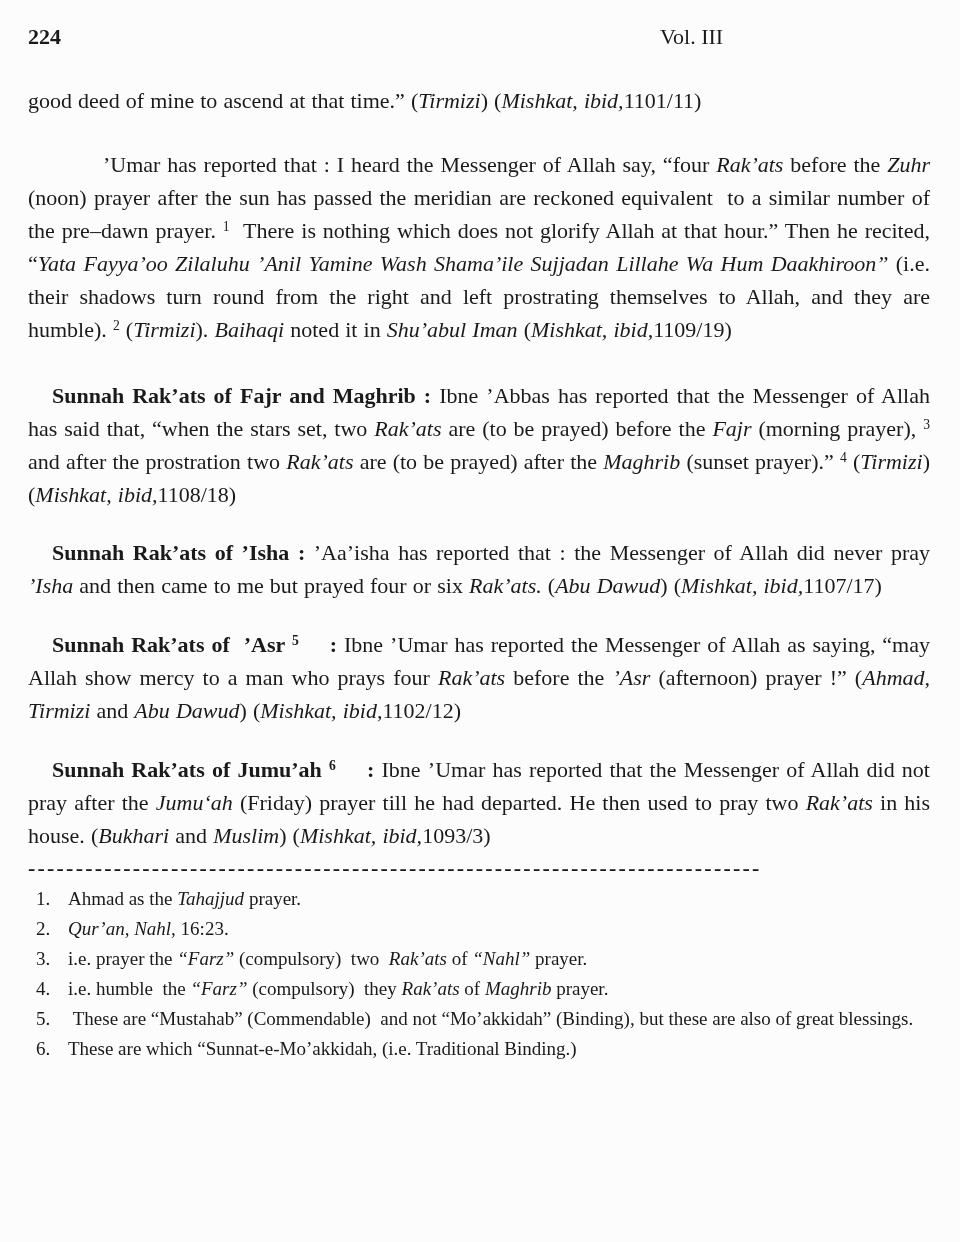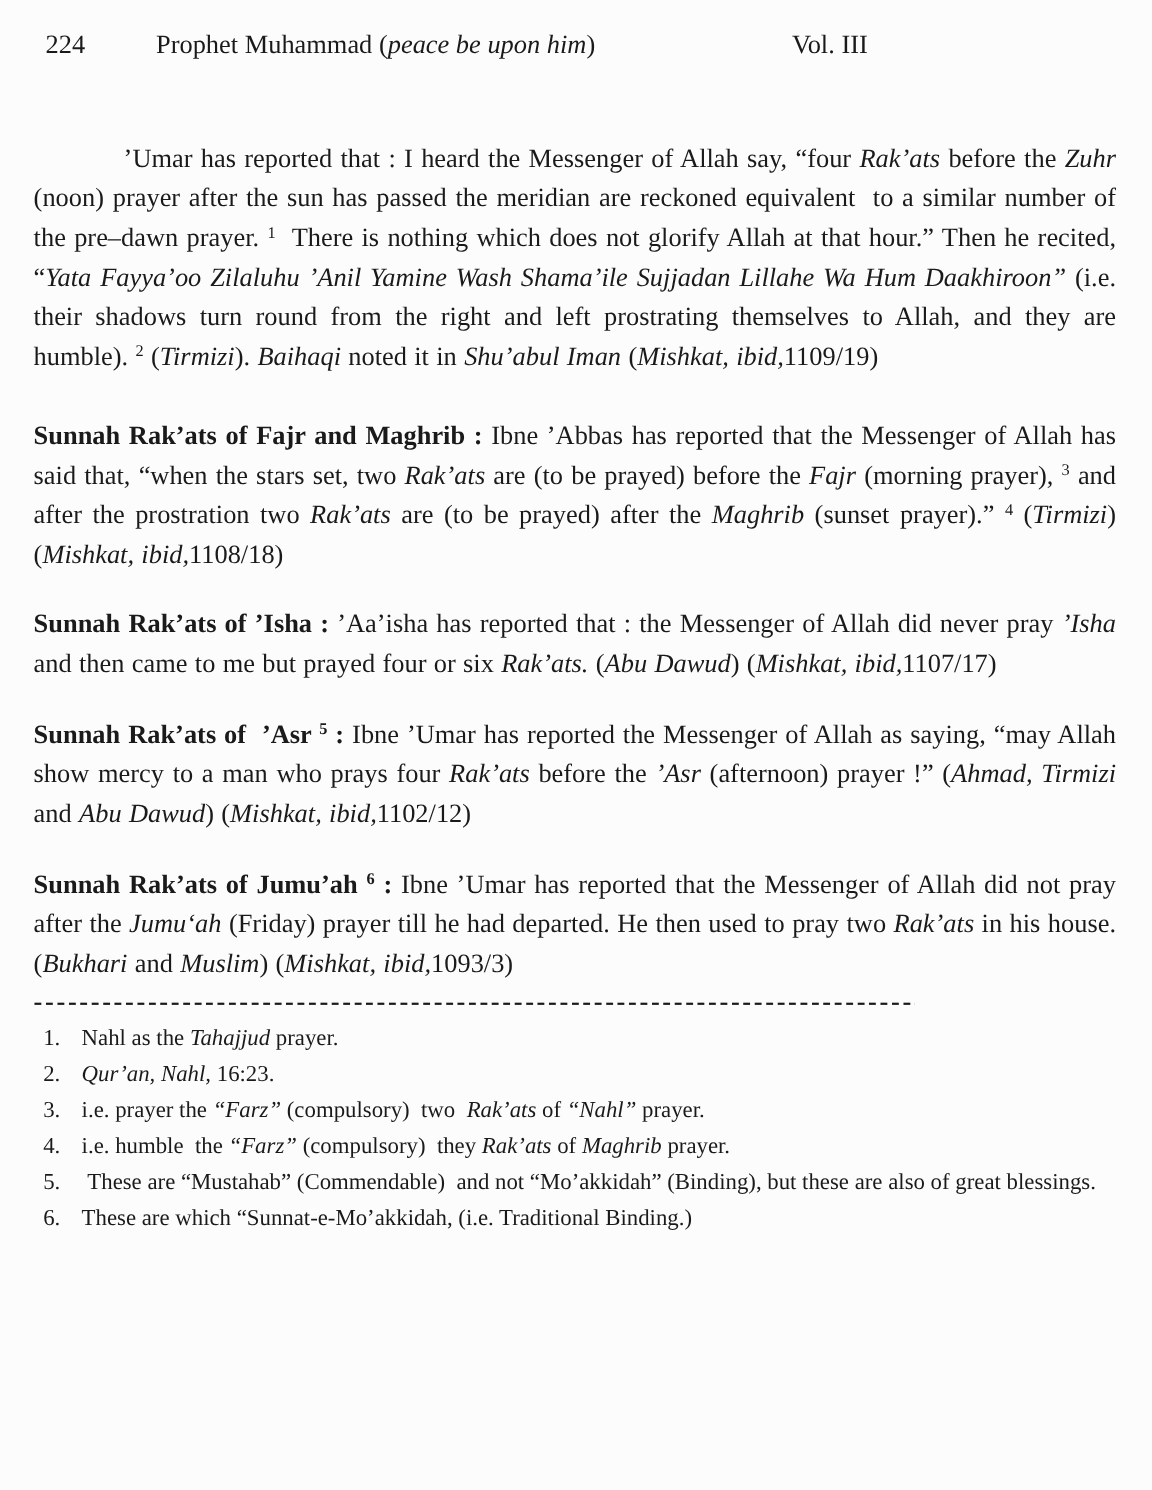--- a/index.html
+++ b/index.html
@@ -7,40 +7,40 @@
     position:relative;
     width:960px;height:1242px;
     background:#fcfcfc;
     color:#1a1a1a;
     font-family:"Liberation Serif","DejaVu Serif",serif;
     overflow:hidden;
     margin:0 auto;
   }
   
   .header{position:absolute;top:20px;left:0;width:100%;height:34px;font-size:22px;line-height:33px;}
-  .pagenum{position:absolute;left:38px;}
+  .pagenum{position:absolute;left:28px;font-weight:bold;}
   .running-title{position:absolute;left:130px;white-space:pre;}
   .vol{position:absolute;left:660px;}
   
   .content{position:absolute;top:84px;left:28px;width:902px;}
   .para{
     margin:0;
     font-size:22px;
     line-height:33px;
     text-align:justify;
     white-space:pre-wrap;
     word-spacing:0.6px;
   }
   #p2{margin-top:31px;text-indent:75px;}
   #p3{margin-top:33px;}
   #p4{margin-top:25px;}
   #p5{margin-top:26px;}
   #p6{margin-top:26px;}
   .run-i{font-style:italic;}
-  .run-b{font-weight:bold;}
+  .run-b{font-weight:bold;margin-left:24px;}
   .run-sup,.run-bsup{font-size:0.62em;position:relative;top:-0.48em;line-height:0;}
   .run-bsup{font-weight:bold;}
   
   .separator{
     margin-top:9px;
     width:734px;height:16px;
     overflow:hidden;white-space:nowrap;
     font-weight:bold;font-size:22px;line-height:13px;
     letter-spacing:2.2px;
   }
@@ -50,39 +50,39 @@
   .fn-num{flex:0 0 40px;box-sizing:border-box;padding-left:8px;}
   .fn-text{flex:1;white-space:pre-wrap;padding-right:4px;}
 </style>
 </head>
 <body>
 
 <div class="page">
 
   <div class="header">
     <span class="pagenum">224</span>
-    <span class="running-title"><span class="run">Prophet Muhammad (</span><span class="run run-i">peace be upon him</span><span class="run">)</span></span>
     <span class="vol">Vol. III</span>
   </div>
 
   <div class="content">
+    <p class="para" id="p1"><span class="run">good deed of mine to ascend at that time.” (</span><span class="run run-i">Tirmizi</span><span class="run">) (</span><span class="run run-i">Mishkat, ibid,</span><span class="run">1101/11)</span></p>
     <p class="para" id="p2"><span class="run">’Umar has reported that : I heard the Messenger of Allah say, “four </span><span class="run run-i">Rak’ats</span><span class="run"> before the </span><span class="run run-i">Zuhr</span><span class="run"> (noon) prayer after the sun has passed the meridian are reckoned equivalent  to a similar number of the pre–dawn prayer. </span><span class="run run-sup">1</span><span class="run">  There is nothing which does not glorify Allah at that hour.” Then he recited, “</span><span class="run run-i">Yata Fayya’oo Zilaluhu ’Anil Yamine Wash Shama’ile Sujjadan Lillahe Wa Hum Daakhiroon”</span><span class="run"> (i.e. their shadows turn round from the right and left prostrating themselves to Allah, and they are humble). </span><span class="run run-sup">2</span><span class="run"> (</span><span class="run run-i">Tirmizi</span><span class="run">). </span><span class="run run-i">Baihaqi</span><span class="run"> noted it in </span><span class="run run-i">Shu’abul Iman</span><span class="run"> (</span><span class="run run-i">Mishkat, ibid,</span><span class="run">1109/19)</span></p>
     <p class="para" id="p3"><span class="run run-b">Sunnah Rak’ats of Fajr and Maghrib : </span><span class="run">Ibne ’Abbas has reported that the Messenger of Allah has said that, “when the stars set, two </span><span class="run run-i">Rak’ats</span><span class="run"> are (to be prayed) before the </span><span class="run run-i">Fajr</span><span class="run"> (morning prayer), </span><span class="run run-sup">3</span><span class="run"> and after the prostration two </span><span class="run run-i">Rak’ats</span><span class="run"> are (to be prayed) after the </span><span class="run run-i">Maghrib</span><span class="run"> (sunset prayer).” </span><span class="run run-sup">4</span><span class="run"> (</span><span class="run run-i">Tirmizi</span><span class="run">) (</span><span class="run run-i">Mishkat, ibid,</span><span class="run">1108/18)</span></p>
     <p class="para" id="p4"><span class="run run-b">Sunnah Rak’ats of ’Isha : </span><span class="run">’Aa’isha has reported that : the Messenger of Allah did never pray </span><span class="run run-i">’Isha</span><span class="run"> and then came to me but prayed four or six </span><span class="run run-i">Rak’ats.</span><span class="run"> (</span><span class="run run-i">Abu Dawud</span><span class="run">) (</span><span class="run run-i">Mishkat, ibid,</span><span class="run">1107/17)</span></p>
     <p class="para" id="p5"><span class="run run-b">Sunnah Rak’ats of  ’Asr </span><span class="run run-bsup">5</span><span class="run run-b"> : </span><span class="run">Ibne ’Umar has reported the Messenger of Allah as saying, “may Allah show mercy to a man who prays four </span><span class="run run-i">Rak’ats</span><span class="run"> before the </span><span class="run run-i">’Asr</span><span class="run"> (afternoon) prayer !” (</span><span class="run run-i">Ahmad, Tirmizi</span><span class="run"> and </span><span class="run run-i">Abu Dawud</span><span class="run">) (</span><span class="run run-i">Mishkat, ibid,</span><span class="run">1102/12)</span></p>
     <p class="para" id="p6"><span class="run run-b">Sunnah Rak’ats of Jumu’ah </span><span class="run run-bsup">6</span><span class="run run-b"> : </span><span class="run">Ibne ’Umar has reported that the Messenger of Allah did not pray after the </span><span class="run run-i">Jumu‘ah</span><span class="run"> (Friday) prayer till he had departed. He then used to pray two </span><span class="run run-i">Rak’ats</span><span class="run"> in his house. (</span><span class="run run-i">Bukhari</span><span class="run"> and </span><span class="run run-i">Muslim</span><span class="run">) (</span><span class="run run-i">Mishkat,</span><span class="run"> </span><span class="run run-i">ibid,</span><span class="run">1093/3)</span></p>
 
     <div class="separator">
       <span>--------------------------------------------------------------------------------</span>
     </div>
 
     <div class="footnotes">
       <div class="fn">
         <span class="fn-num">1.</span>
-        <span class="fn-text"><span class="run">Nahl as the </span><span class="run run-i">Tahajjud</span><span class="run"> prayer.</span></span>
+        <span class="fn-text"><span class="run">Ahmad as the </span><span class="run run-i">Tahajjud</span><span class="run"> prayer.</span></span>
       </div>
       <div class="fn">
         <span class="fn-num">2.</span>
         <span class="fn-text"><span class="run run-i">Qur’an, Nahl,</span><span class="run"> 16:23.</span></span>
       </div>
       <div class="fn">
         <span class="fn-num">3.</span>
         <span class="fn-text"><span class="run">i.e. prayer the </span><span class="run run-i">“Farz”</span><span class="run"> (compulsory)  two  </span><span class="run run-i">Rak’ats</span><span class="run"> of </span><span class="run run-i">“Nahl”</span><span class="run"> prayer.</span></span>
       </div>
       <div class="fn">

